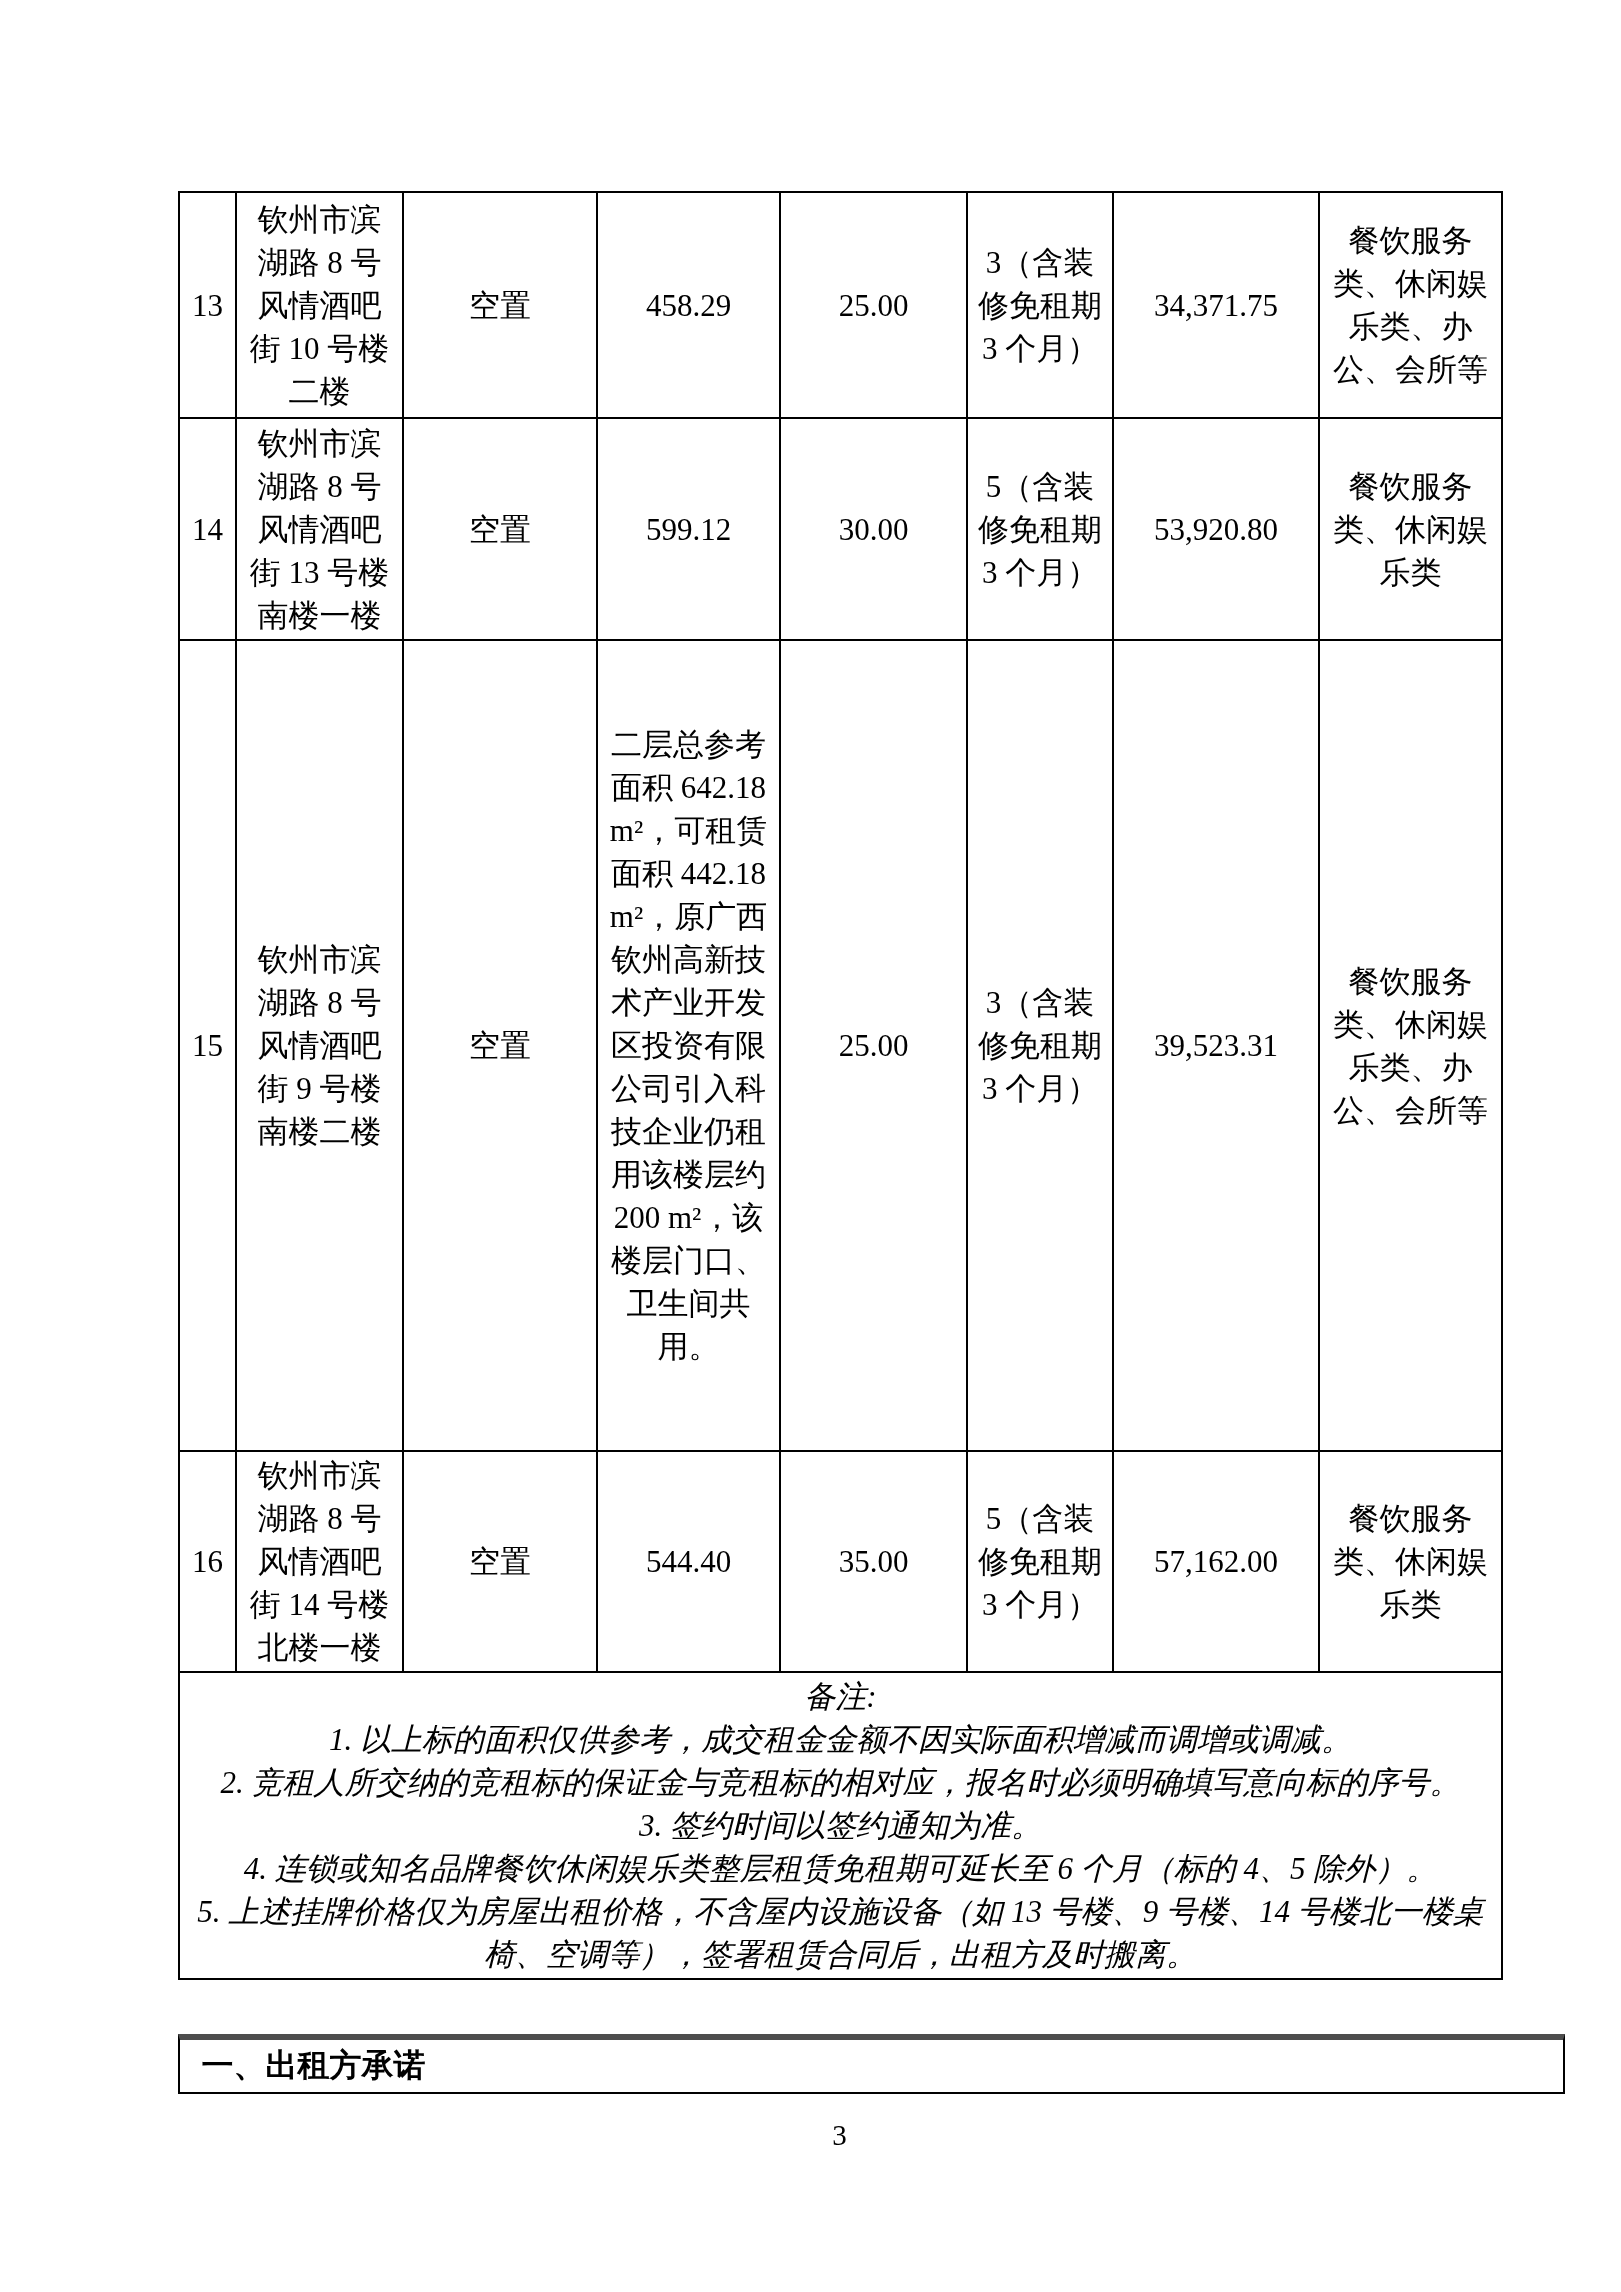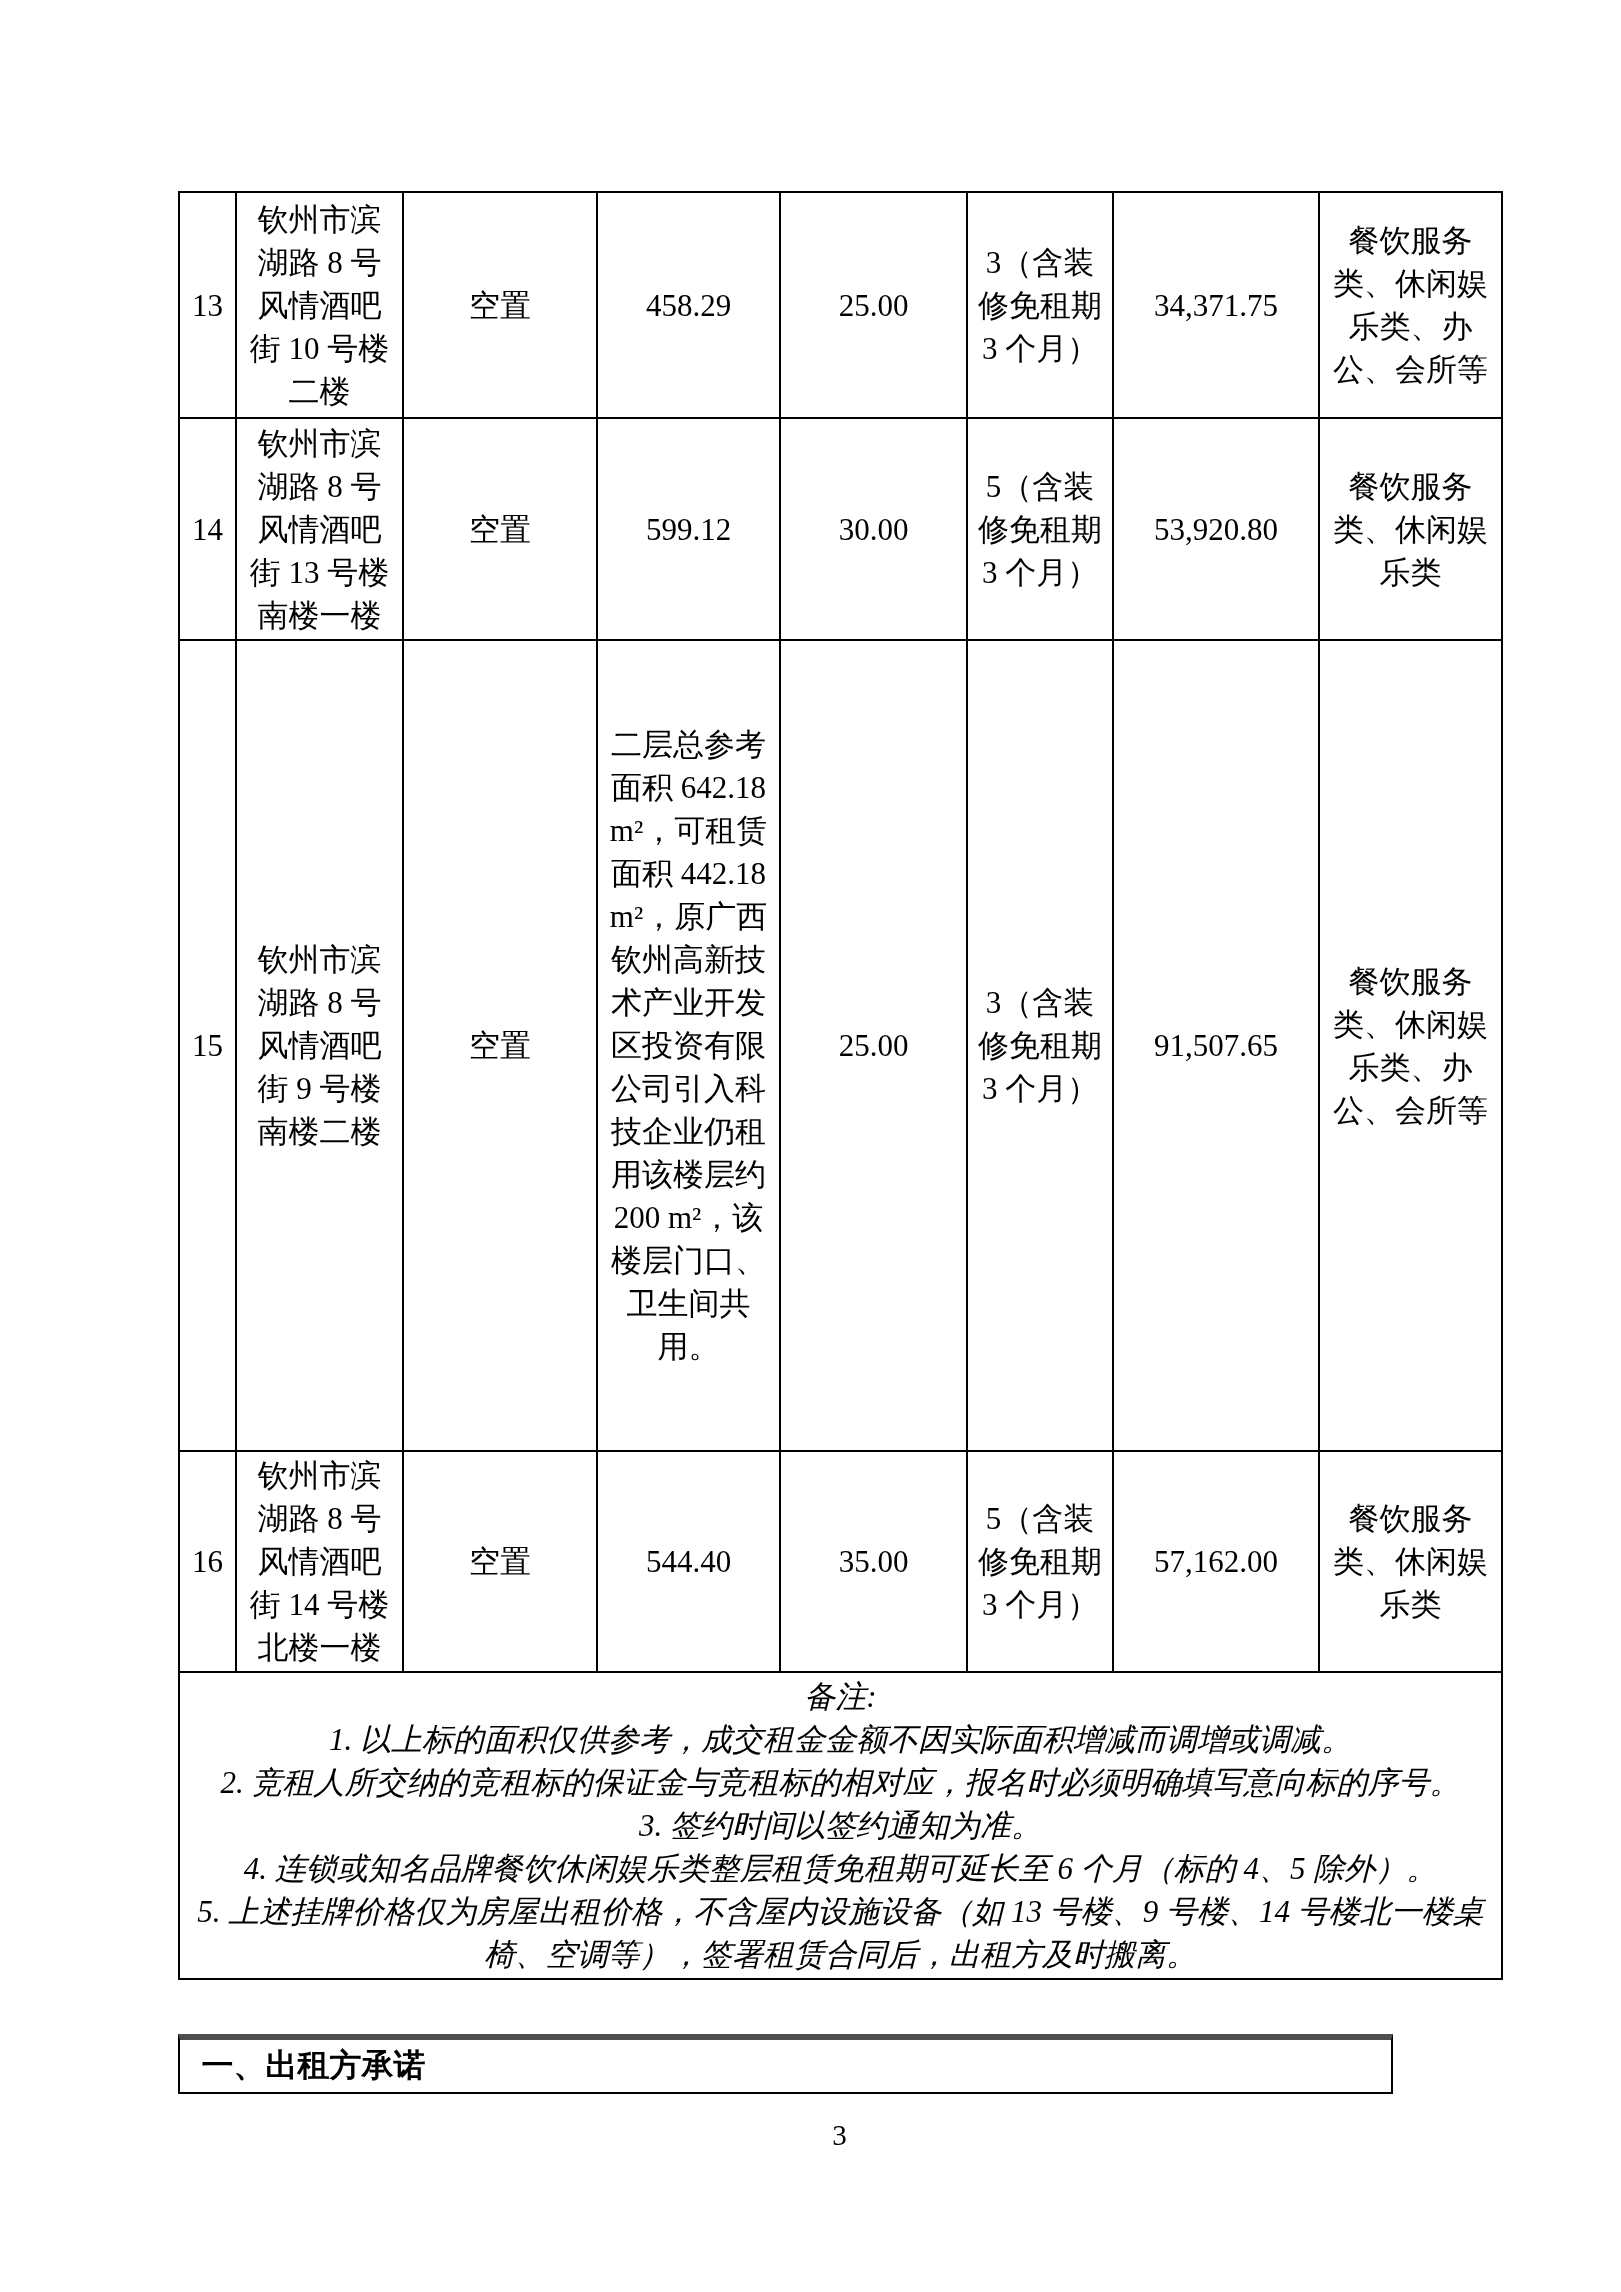--- a/index.html
+++ b/index.html
@@ -54,21 +54,21 @@
   td.notes-cell {
     text-align: left;
     vertical-align: top;
     padding: 5.9px 19.6px 5.9px 17.6px;
     line-height: 43px;
     font-style: italic;
   }
   .note-line { margin: 0; }
   .section-bar {
     margin-top: 54px;
-    width: 1215px;
+    width: 1387px;
     box-sizing: border-box;
     border: 2px solid #000000;
     border-top: 6.9px solid #4d4d4d;
     min-height: 57px;
     display: flex;
     align-items: center;
     padding: 3.9px 3.9px 3.9px 21.6px;
     font-size: 32px;
     font-weight: bold;
   }
@@ -117,21 +117,21 @@
           <td class="c-amount">53,920.80</td>
           <td class="c-usage">餐饮服务类、休闲娱乐类</td>
         </tr>
         <tr class="r-15">
           <td class="c-no">15</td>
           <td class="c-addr">钦州市滨湖路 8 号风情酒吧街 9 号楼南楼二楼</td>
           <td class="c-status">空置</td>
           <td class="c-area">二层总参考面积 642.18 m²，可租赁面积 442.18 m²，原广西钦州高新技术产业开发区投资有限公司引入科技企业仍租用该楼层约 200 m²，该楼层门口、卫生间共用。</td>
           <td class="c-price">25.00</td>
           <td class="c-term">3（含装修免租期 3 个月）</td>
-          <td class="c-amount">91,507.65</td>
+          <td class="c-amount">39,523.31</td>
           <td class="c-usage">餐饮服务类、休闲娱乐类、办公、会所等</td>
         </tr>
         <tr class="r-16">
           <td class="c-no">16</td>
           <td class="c-addr">钦州市滨湖路 8 号风情酒吧街 14 号楼北楼一楼</td>
           <td class="c-status">空置</td>
           <td class="c-area">544.40</td>
           <td class="c-price">35.00</td>
           <td class="c-term">5（含装修免租期 3 个月）</td>
           <td class="c-amount">57,162.00</td>

